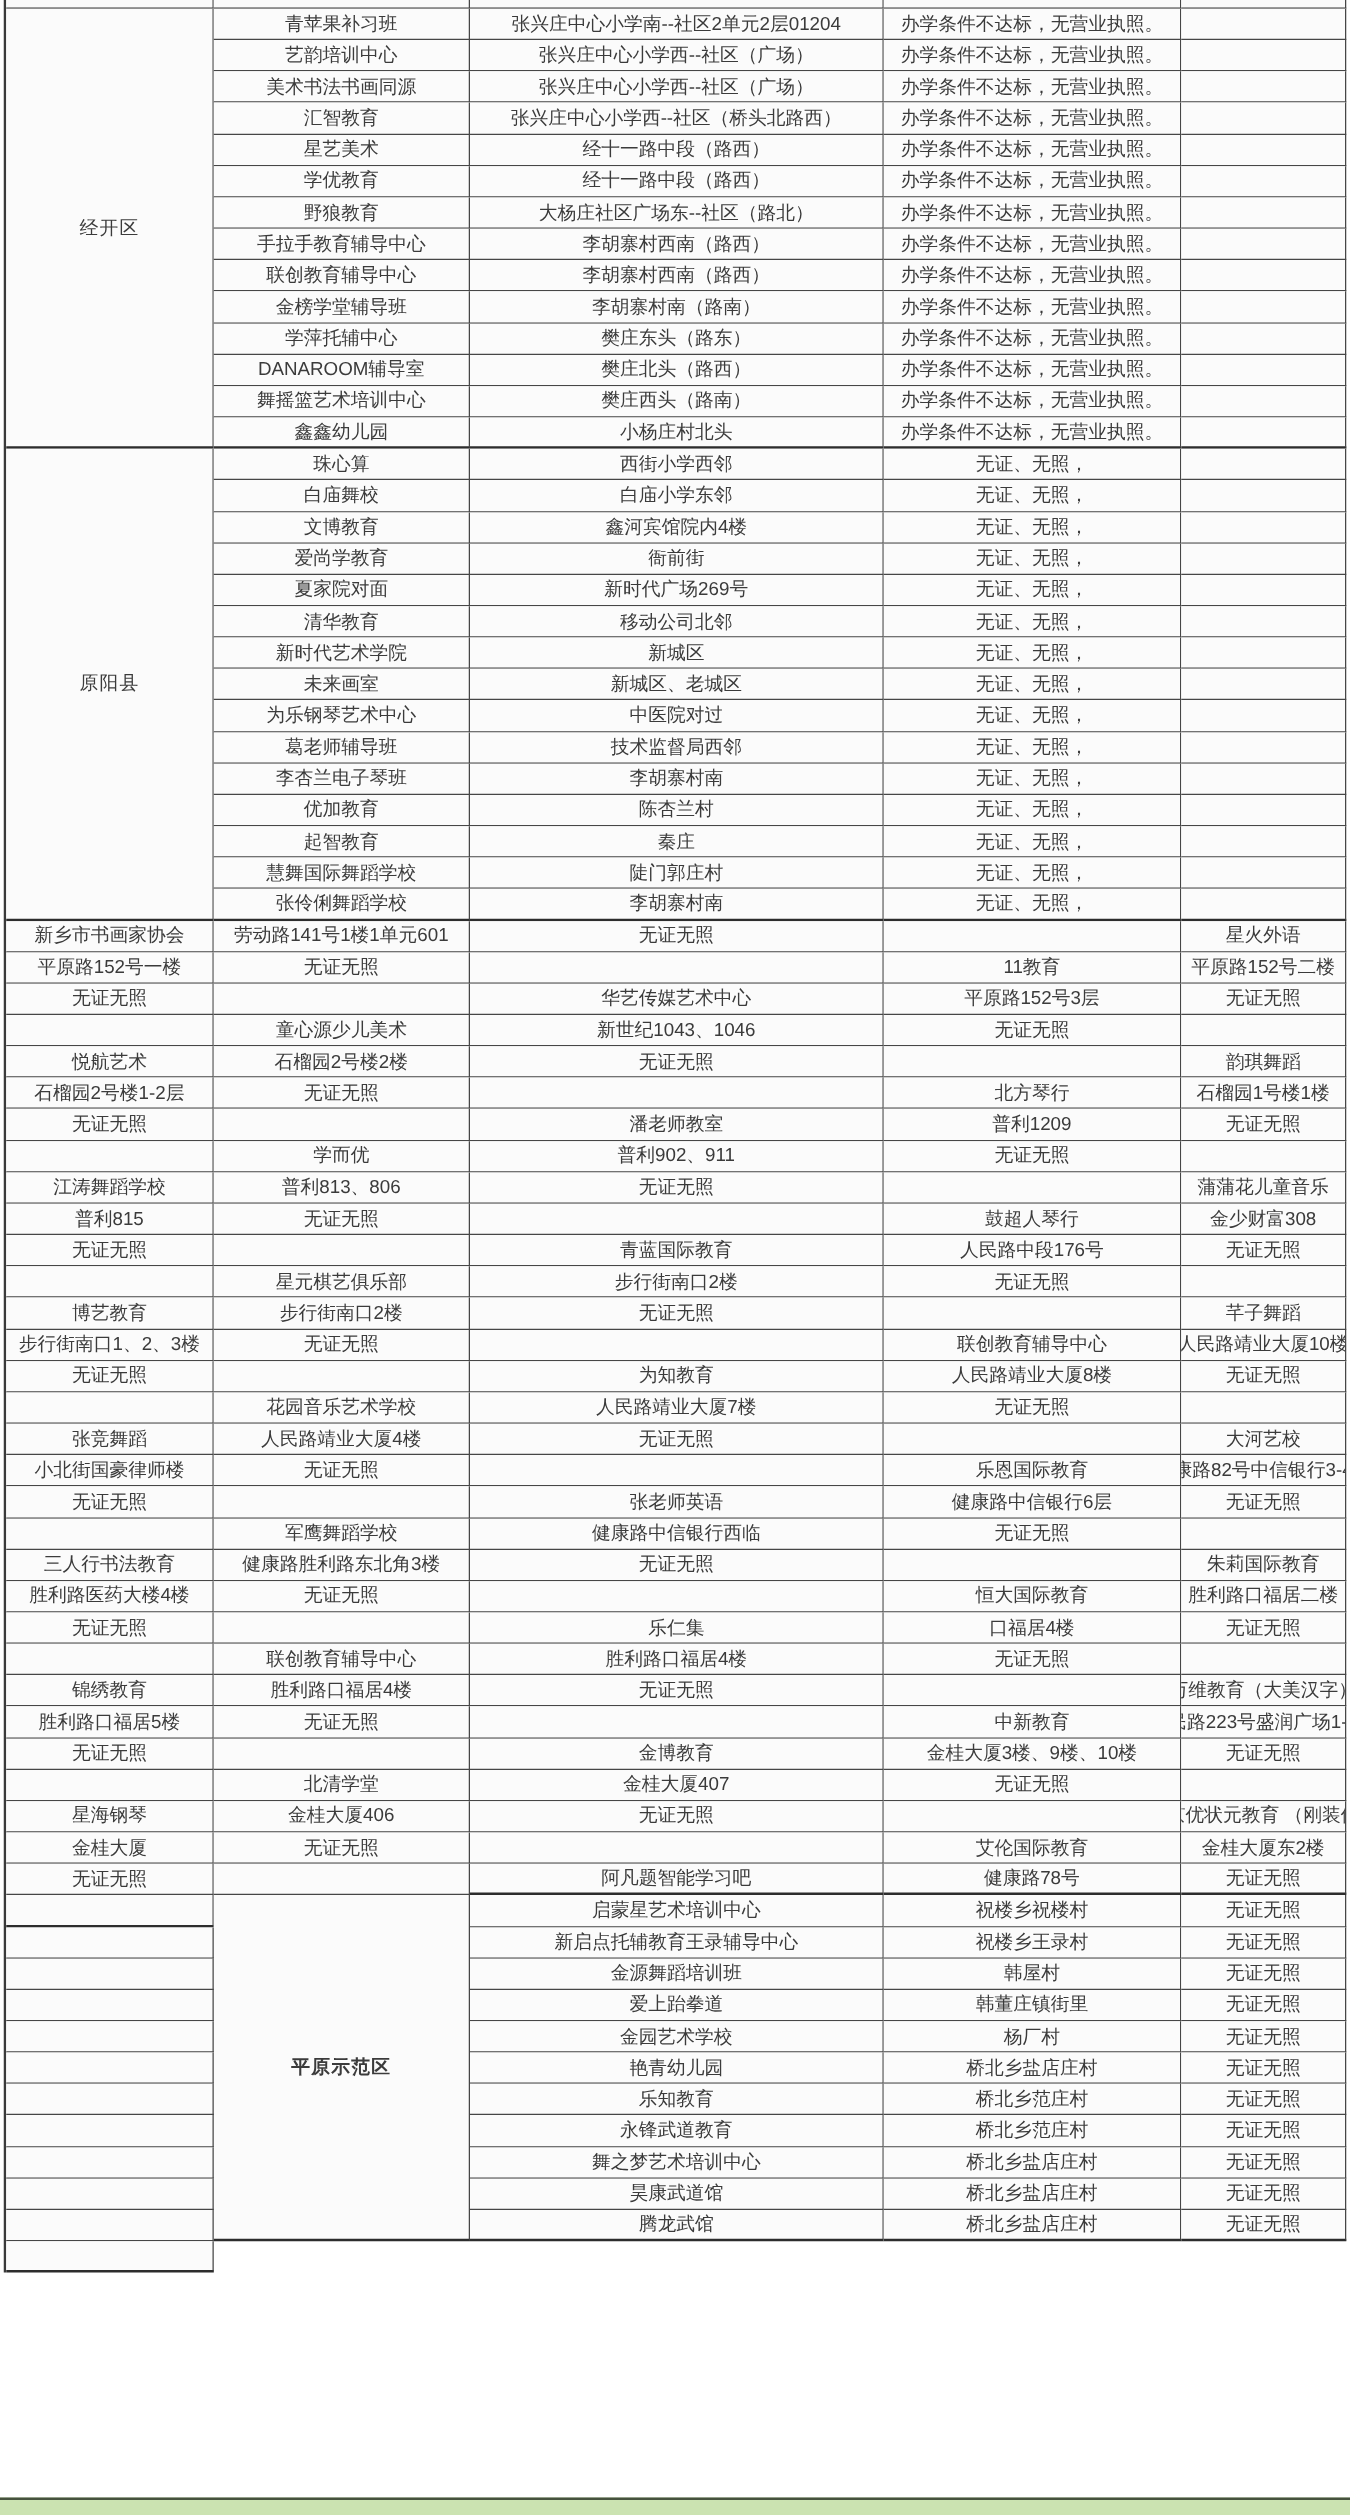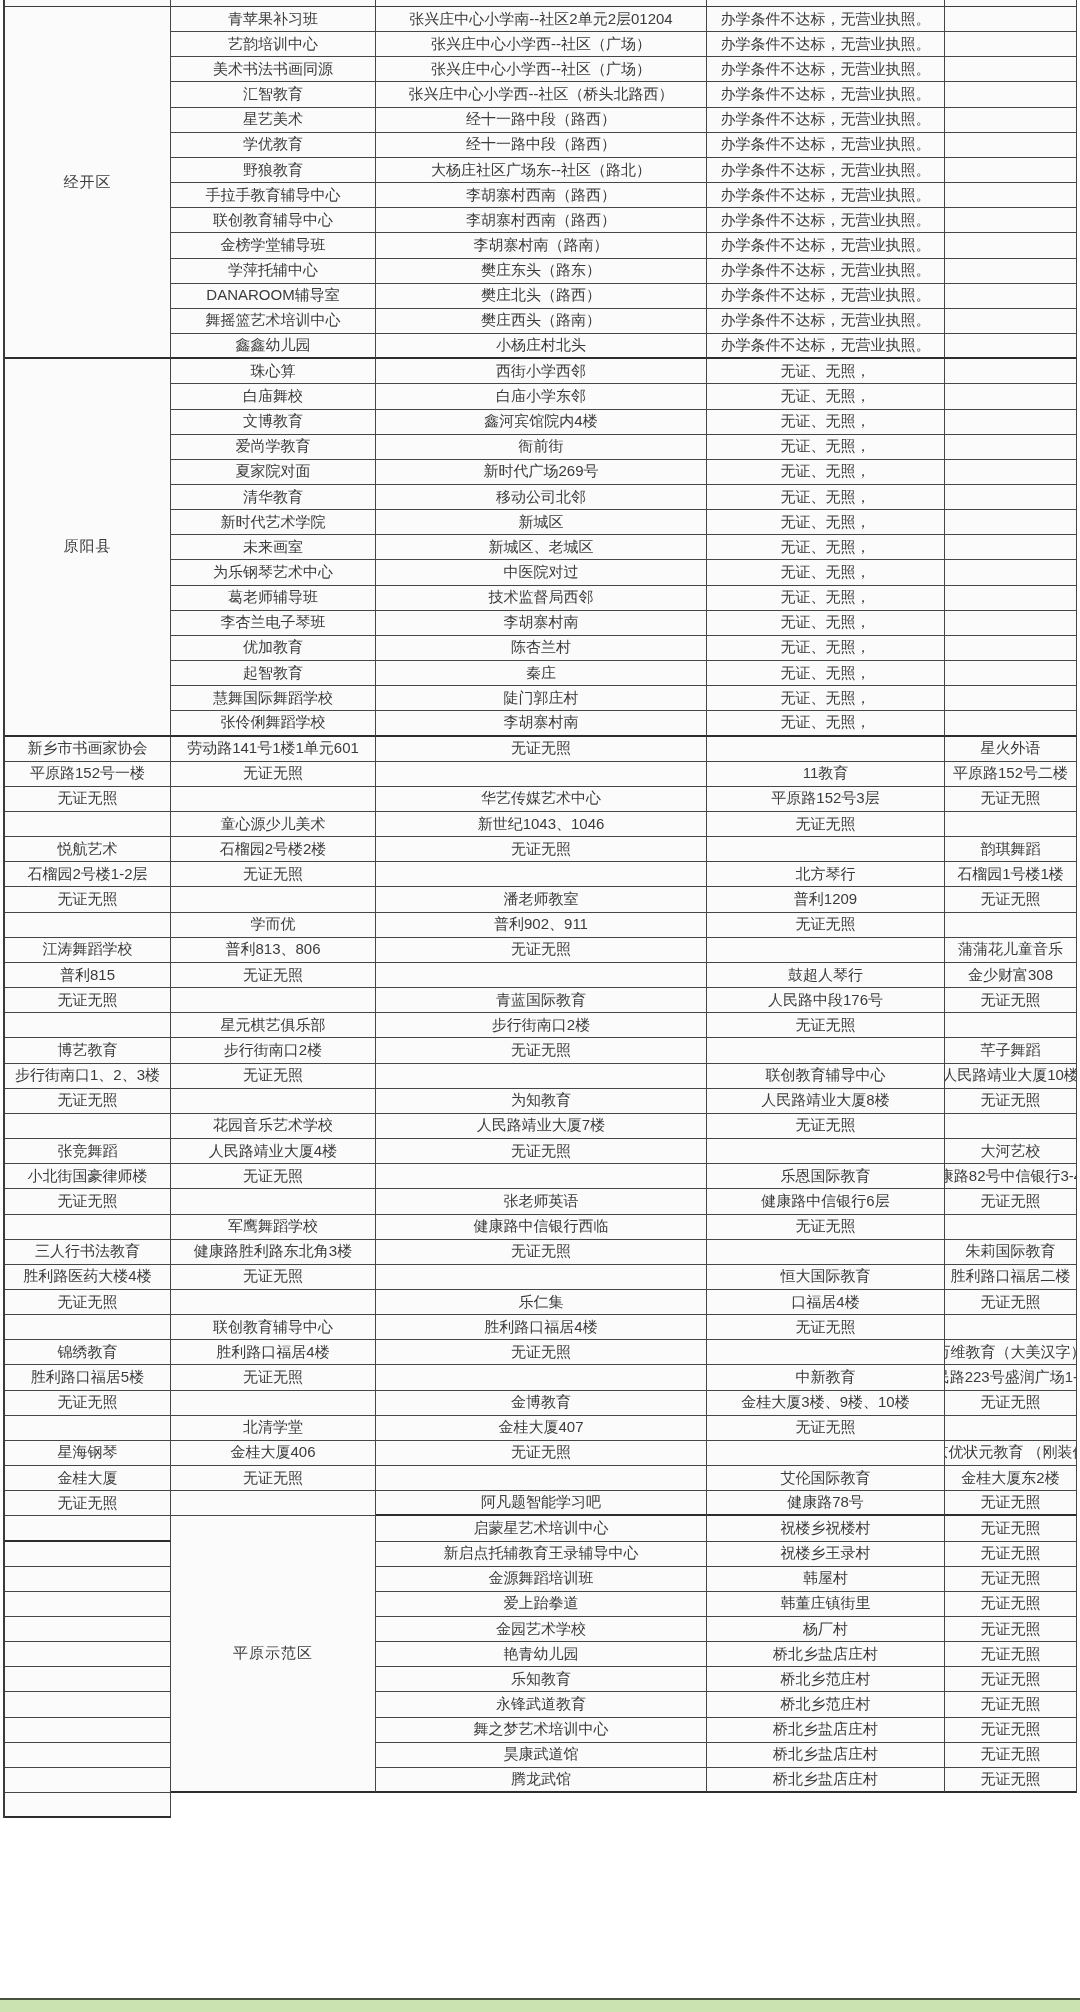--- a/index.html
+++ b/index.html
@@ -342,21 +342,21 @@
       <div class="cell">无证无照</div>
       <div class="cell"></div>
       <div class="cell">艾伦国际教育</div>
       <div class="cell">金桂大厦东2楼</div>
       <div class="cell">无证无照</div>
       <div class="cell"></div>
       <div class="cell section-end">阿凡题智能学习吧</div>
       <div class="cell section-end">健康路78号</div>
       <div class="cell section-end">无证无照</div>
       <div class="cell section-end"></div>
-      <div class="cell district-cell" style="grid-row: span 11;">平原示范区</div>
+      <div class="cell district-cell" style="grid-row: span 11; font-weight: bold;">平原示范区</div>
       <div class="cell">启蒙星艺术培训中心</div>
       <div class="cell">祝楼乡祝楼村</div>
       <div class="cell">无证无照</div>
       <div class="cell"></div>
       <div class="cell">新启点托辅教育王录辅导中心</div>
       <div class="cell">祝楼乡王录村</div>
       <div class="cell">无证无照</div>
       <div class="cell"></div>
       <div class="cell">金源舞蹈培训班</div>
       <div class="cell">韩屋村</div>

